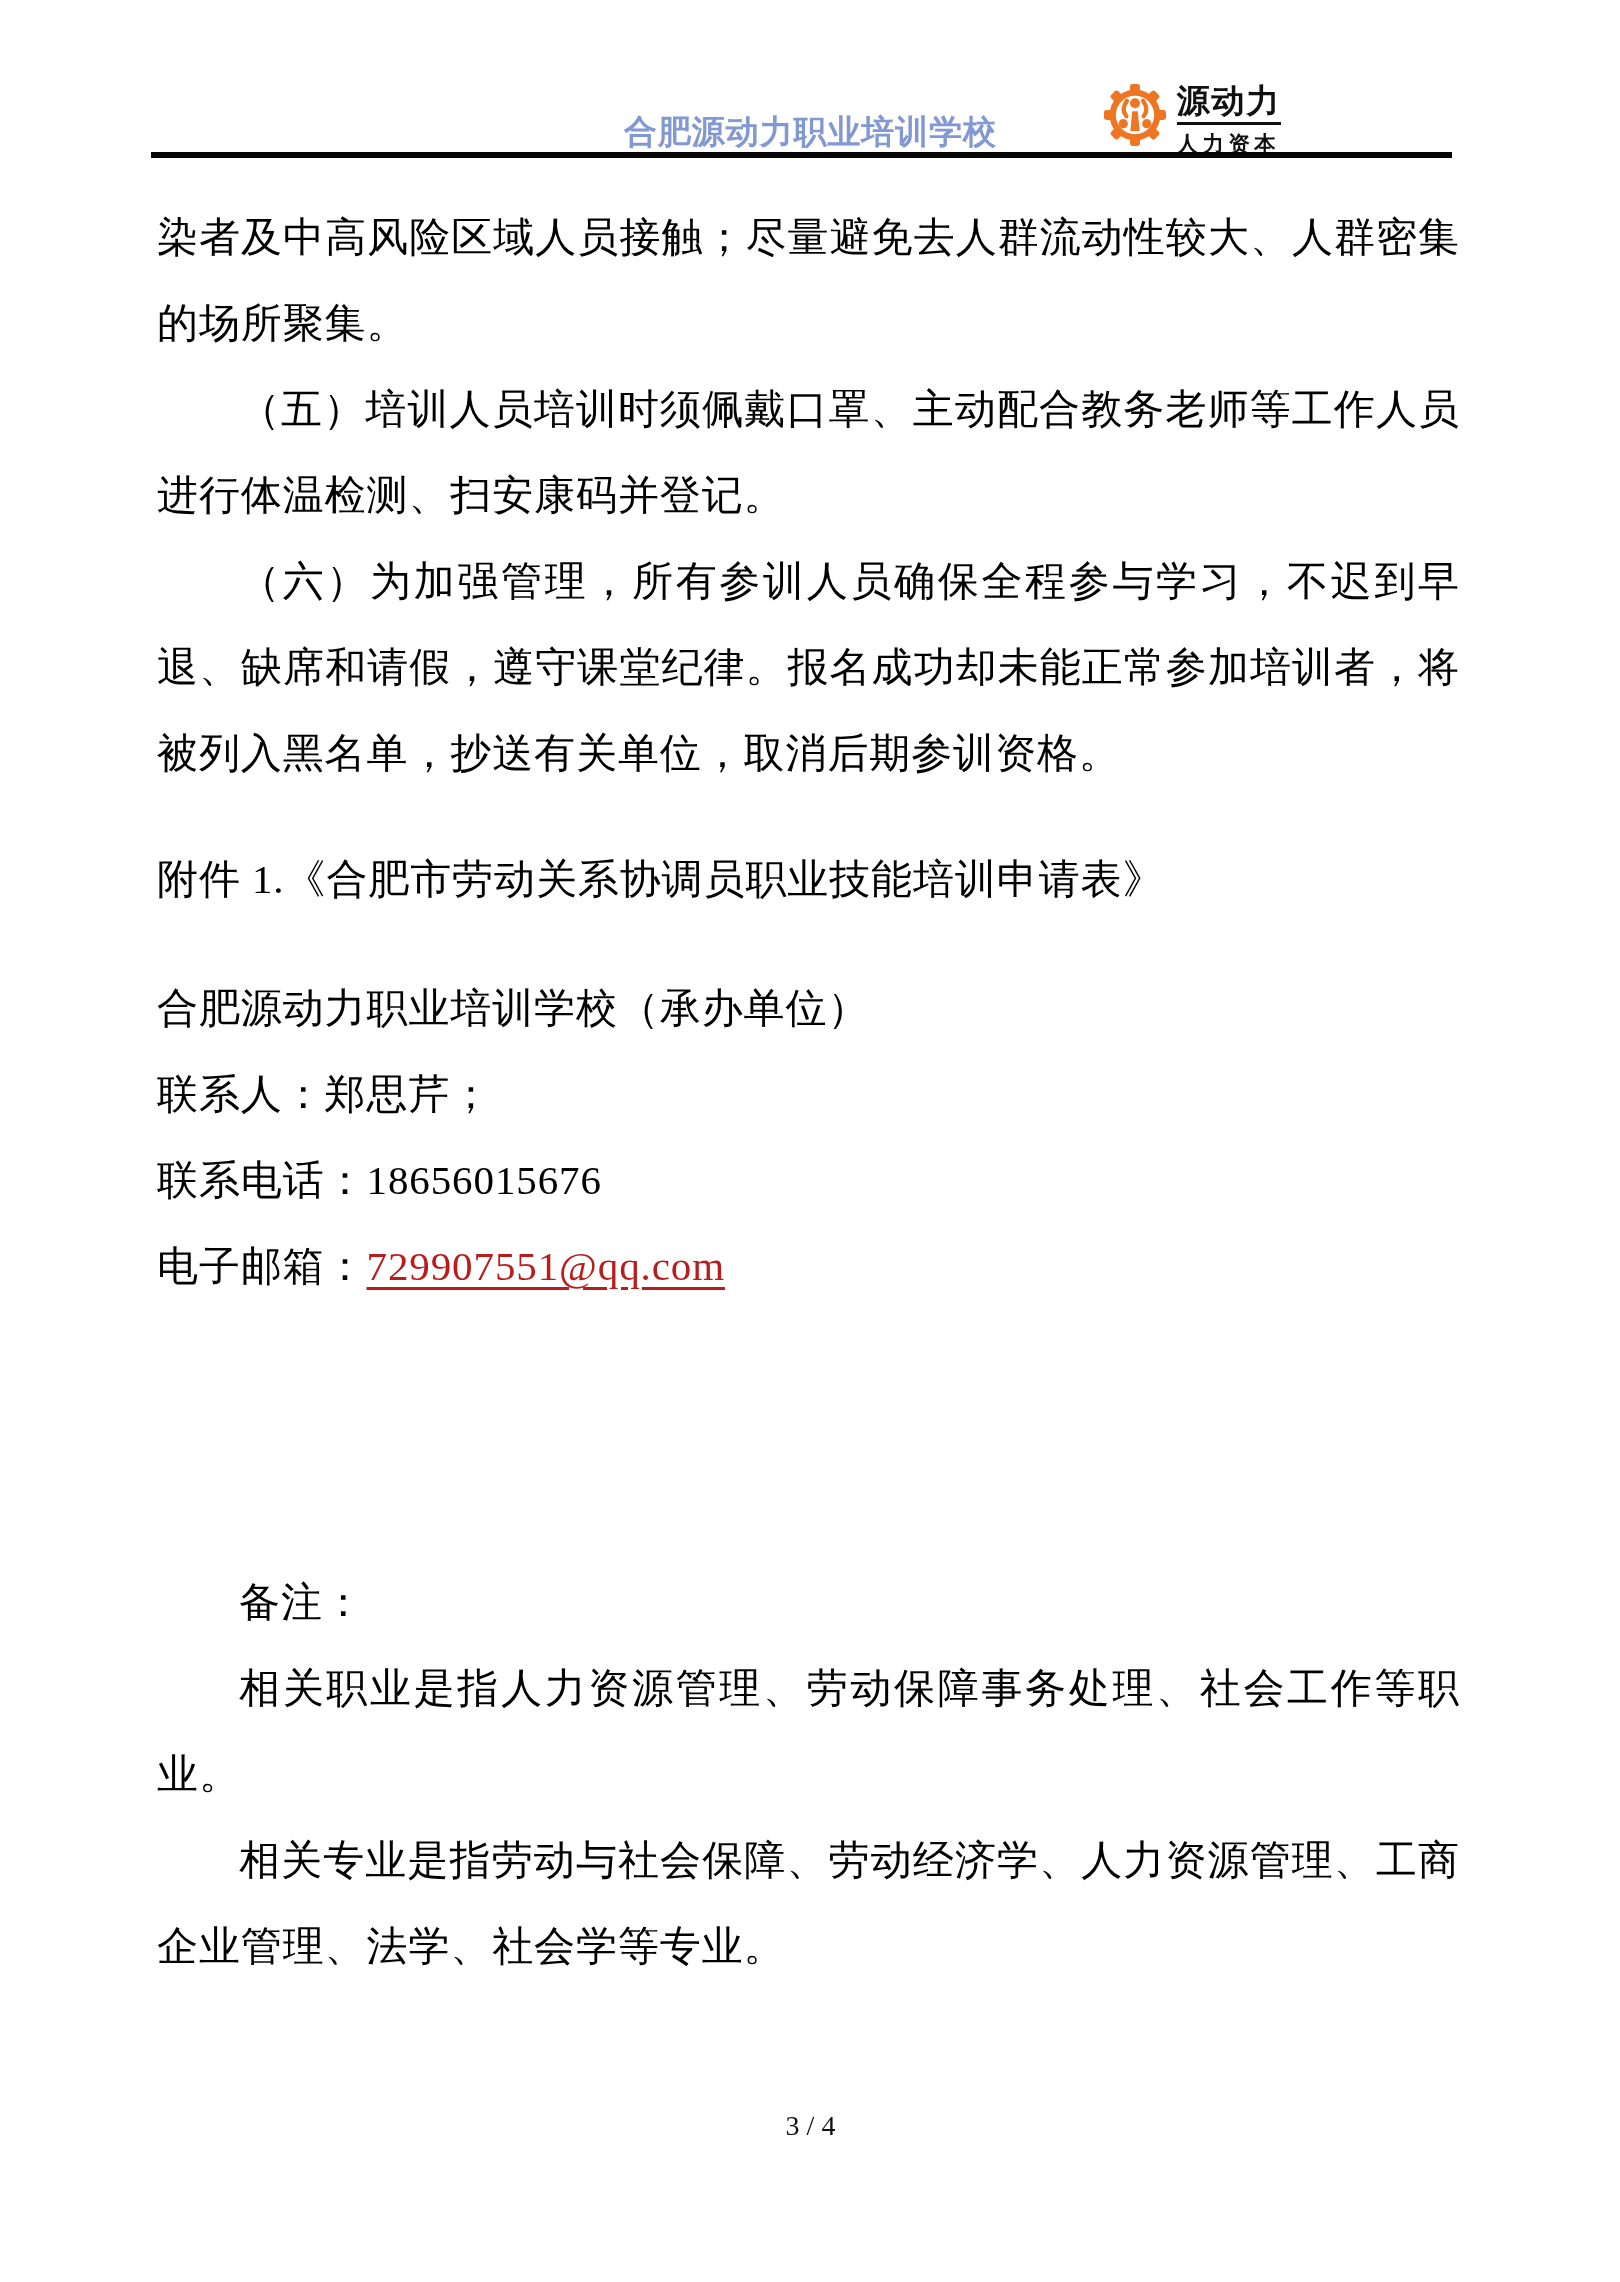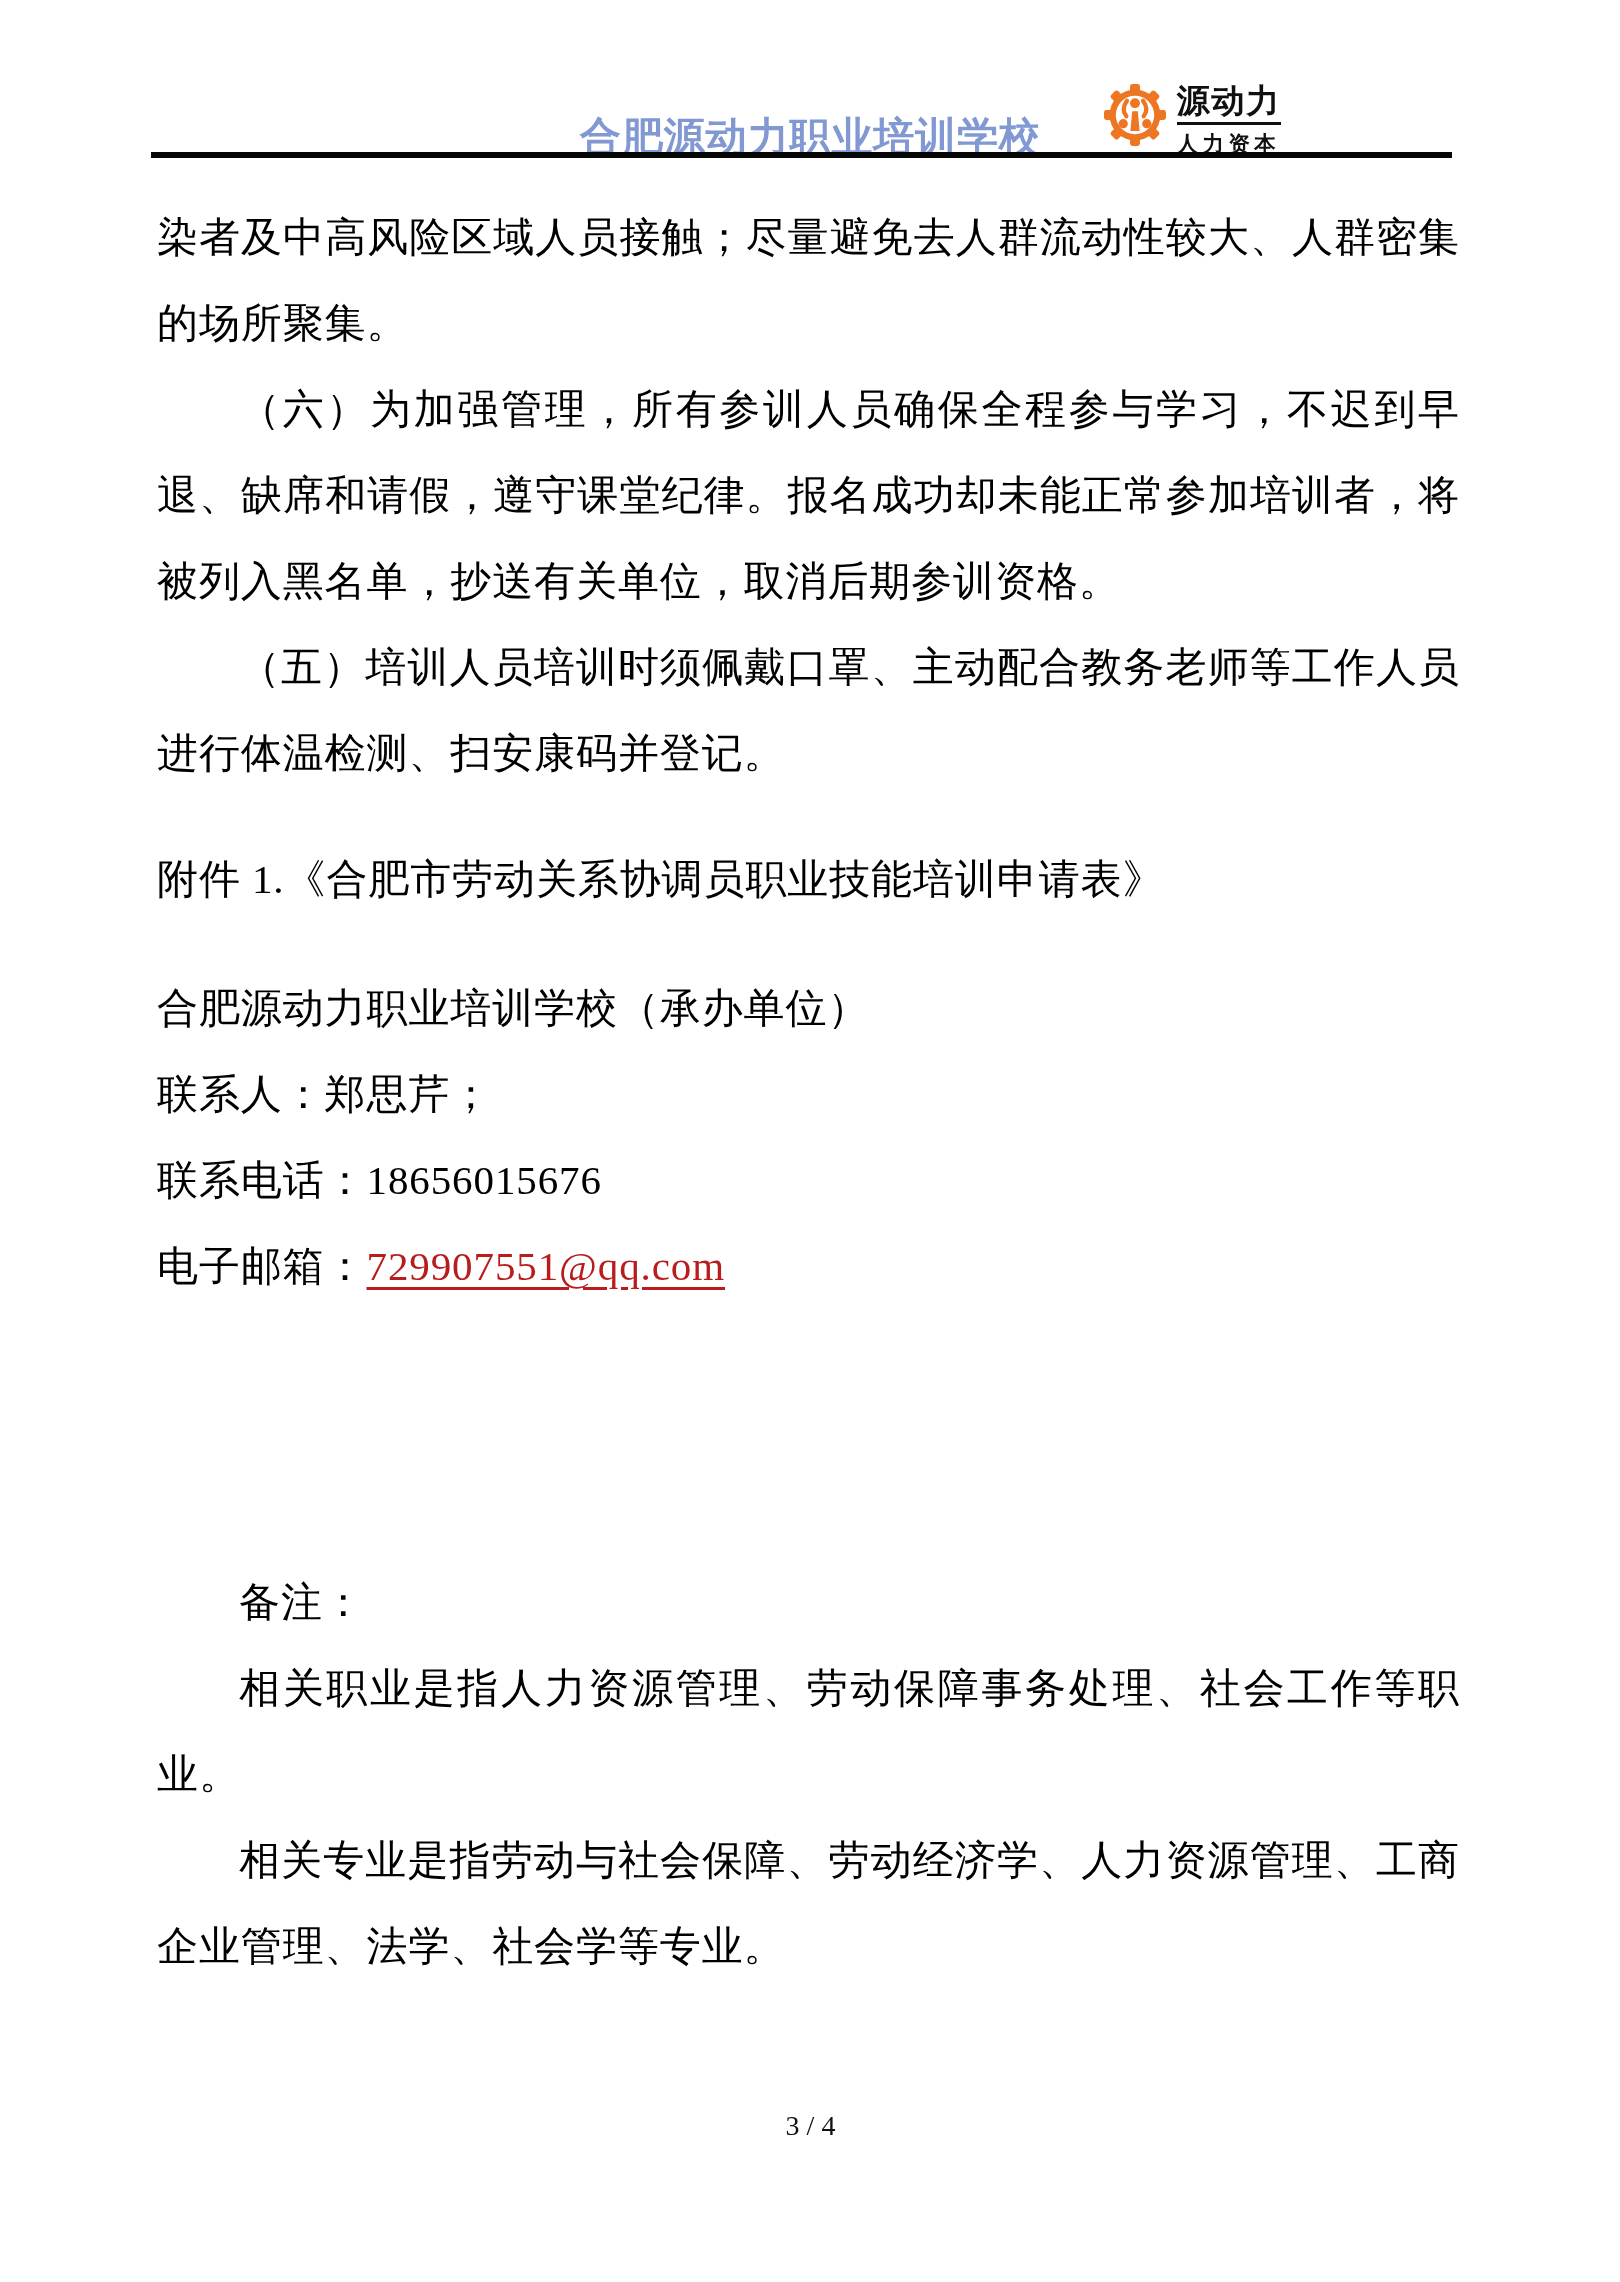--- a/index.html
+++ b/index.html
@@ -18,21 +18,21 @@
   }
 
   
   .header-title {
     position: absolute;
     top: 110px;
     left: 0;
     width: 100%;
     text-align: center;
     font-family: "Liberation Sans", "DejaVu Sans", sans-serif;
-    font-size: 41px;
+    font-size: 33px;
     font-weight: bold;
     letter-spacing: 0.9px;
     color: #8198D2;
   }
   .header-rule {
     position: absolute;
     top: 152px;
     left: 151px;
     width: 1301px;
     height: 6.2px;
@@ -155,23 +155,23 @@
       <div class="logo-tagline">人力资本</div>
     </div>
   </div>
 
   <div class="header-rule"></div>
 
   <div class="content">
 
     <p>染者及中高风险区域人员接触；尽量避免去人群流动性较大、人群密集的场所聚集。</p>
 
+    <p class="indent">（五）培训人员培训时须佩戴口罩、主动配合教务老师等工作人员进行体温检测、扫安康码并登记。</p>
+
     <p class="indent">（六）为加强管理，所有参训人员确保全程参与学习，不迟到早退、缺席和请假，遵守课堂纪律。报名成功却未能正常参加培训者，将被列入黑名单，抄送有关单位，取消后期参训资格。</p>
-
-    <p class="indent">（五）培训人员培训时须佩戴口罩、主动配合教务老师等工作人员进行体温检测、扫安康码并登记。</p>
 
     <p class="gap-half">附件 1.《合肥市劳动关系协调员职业技能培训申请表》</p>
 
     <p class="gap-half2">合肥源动力职业培训学校（承办单位）</p>
 
     <p>联系人：郑思芹；</p>
 
     <p>联系电话：18656015676</p>
 
     <p><span>电子邮箱：</span><a class="email-link">729907551@qq.com</a></p>

